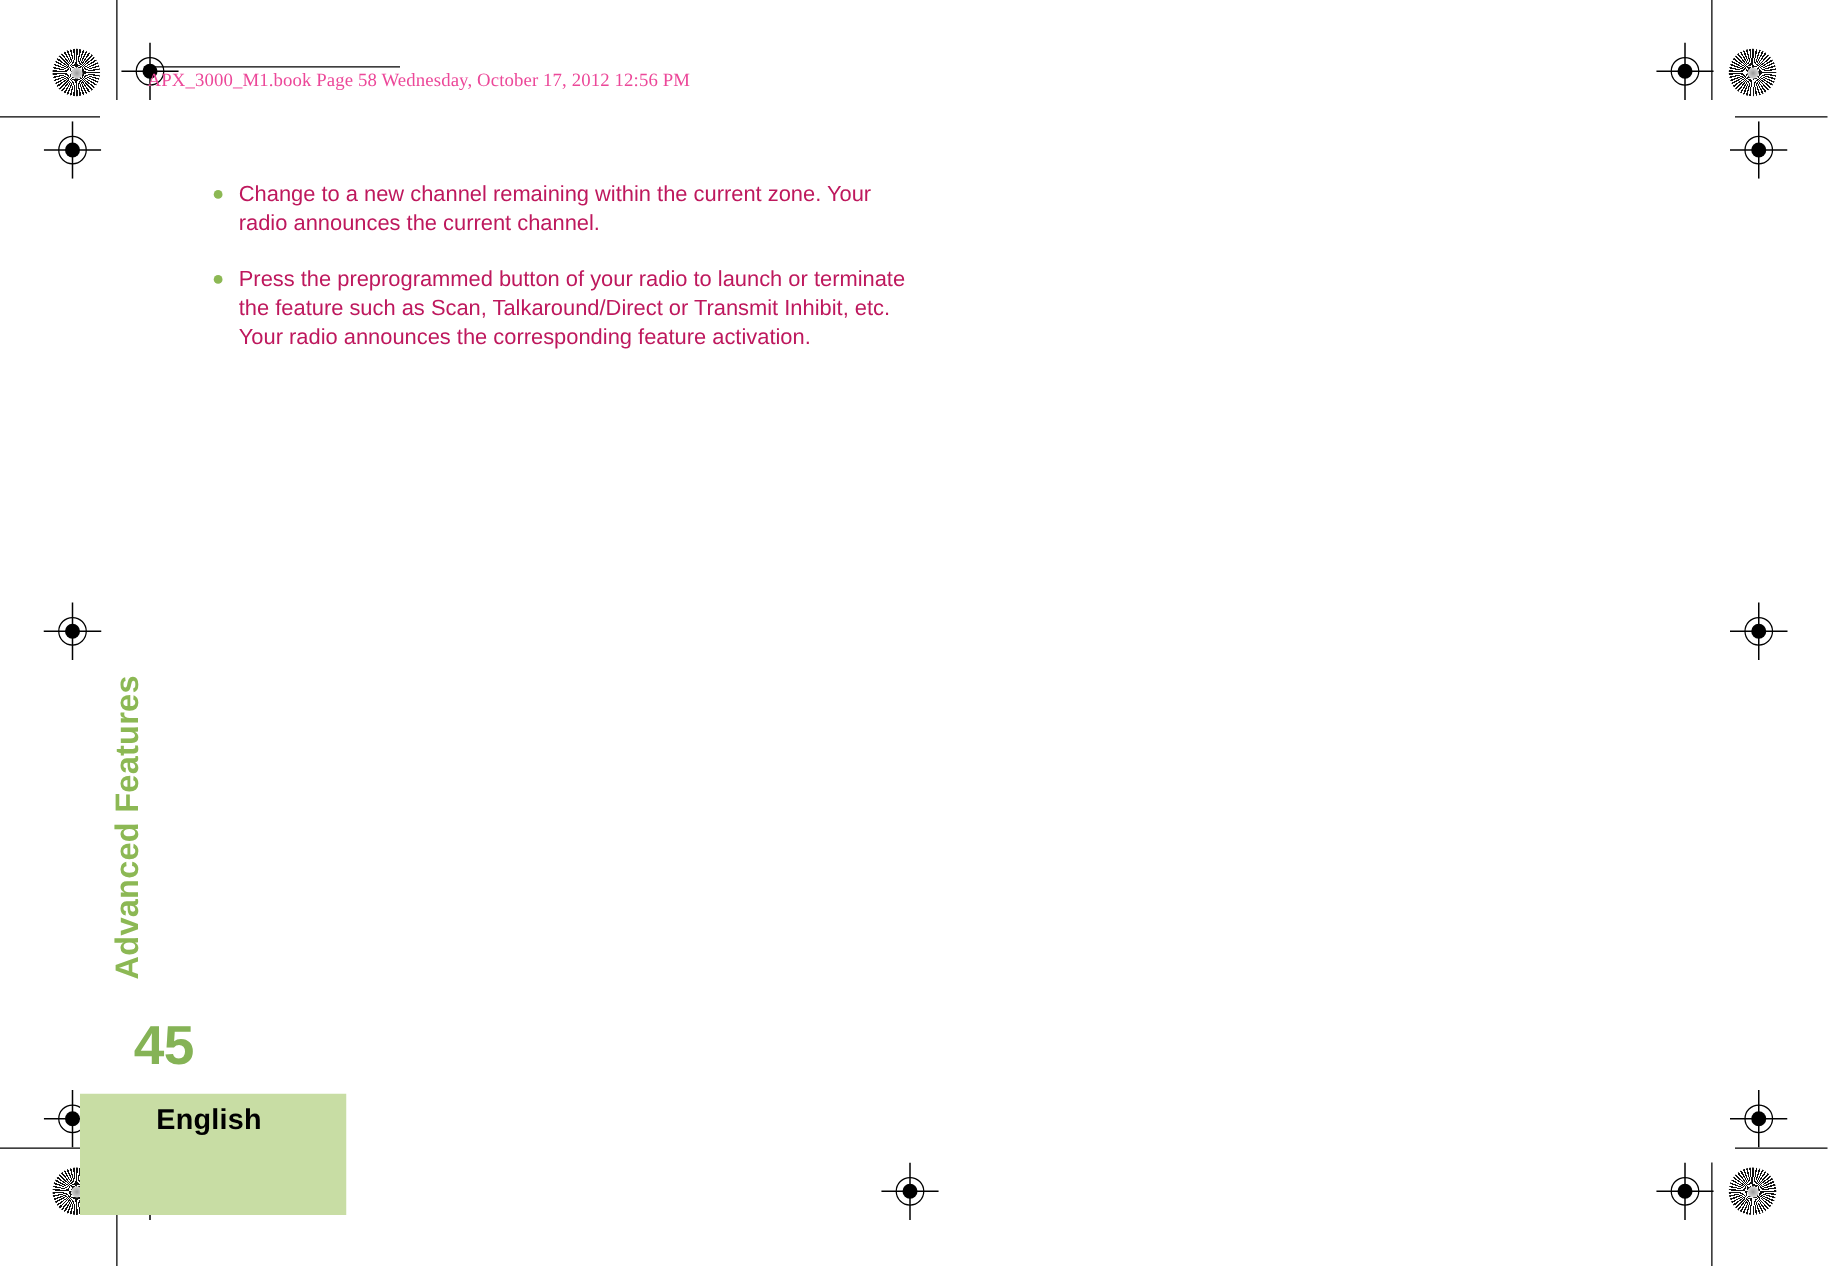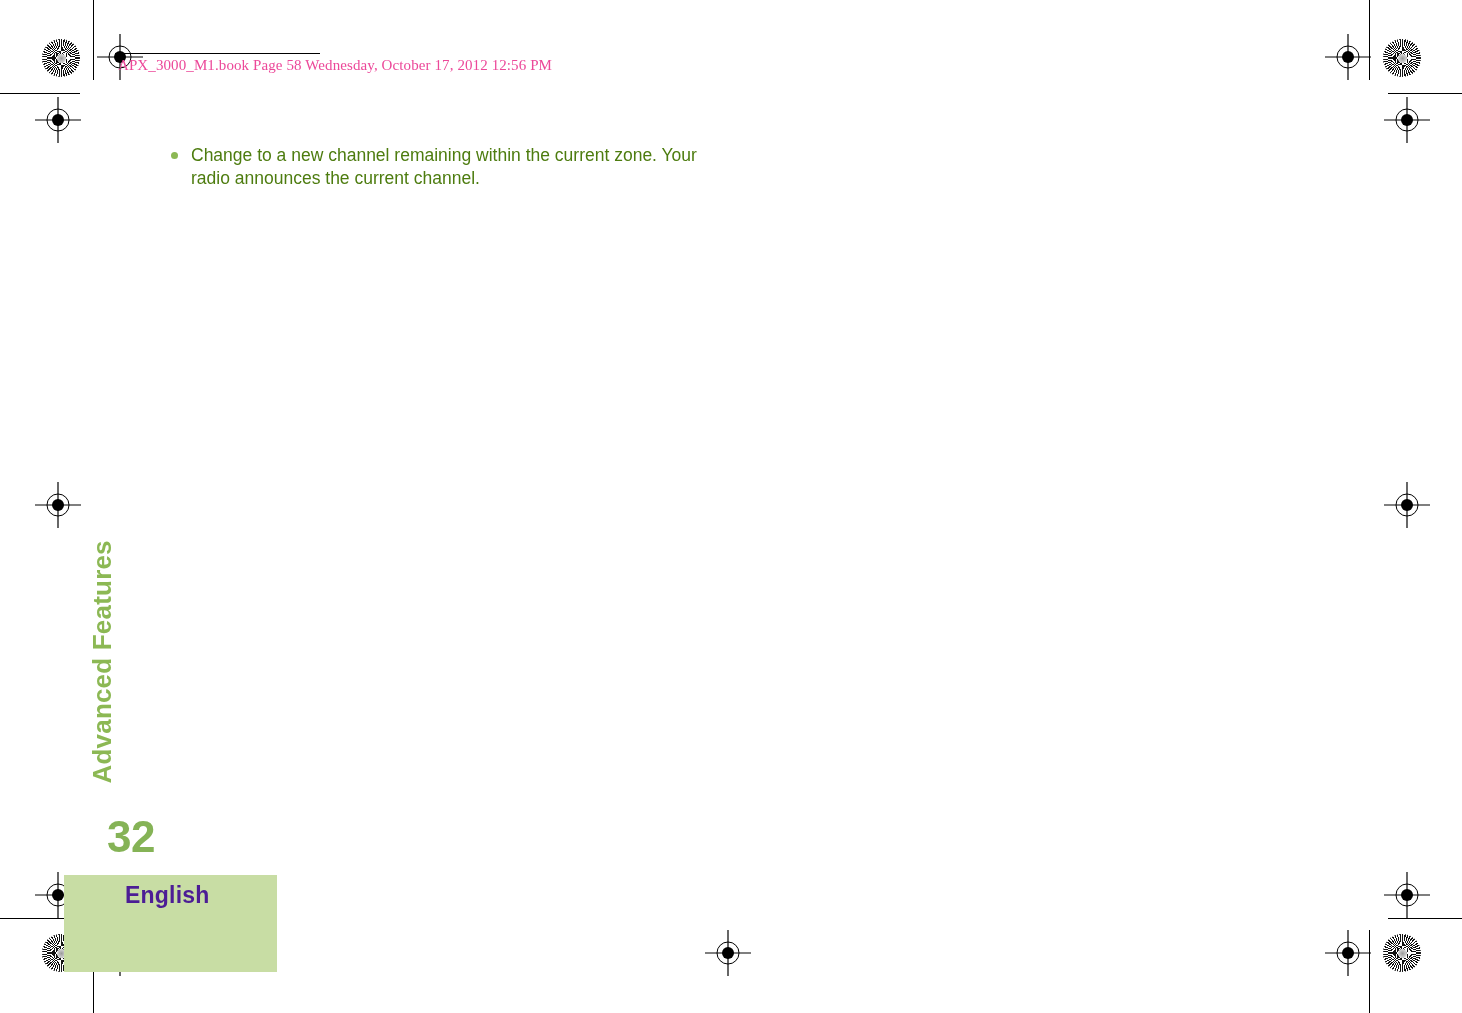--- a/index.html
+++ b/index.html
@@ -77,21 +77,21 @@
     left: 168px;
     top: 144px;
     width: 560px;
   }
   .bullet-item {
     position: relative;
     padding-left: 23px;
     margin-bottom: 22px;
     font-size: 17.5px;
     line-height: 23px;
-    color: #4d7c0f;
+    color: #be185d;
   }
   .bullet-item:last-child { margin-bottom: 0; }
   .bullet-dot {
     position: absolute;
     left: 3px;
     top: 8px;
     width: 7px;
     height: 7px;
     border-radius: 50%;
     background: #8cb854;
@@ -131,21 +131,21 @@
     width: 213px;
     height: 97px;
     background: #c8dda4;
   }
   .lang-label {
     position: absolute;
     left: 125px;
     top: 882px;
     font-size: 23px;
     font-weight: bold;
-    color: #4c1d95;
+    color: #000000;
     letter-spacing: 0.2px;
   }
 </style>
 </head>
 <body>
 
 <div class="mark-layer">
 
   <div class="trim-v" style="left:93px; top:0px; height:80px;"></div>
   <div class="trim-v" style="left:1369px; top:0px; height:80px;"></div>
@@ -246,19 +246,23 @@
 
 <div class="chapter-tab">Advanced Features</div>
 
 <div class="content">
 
   <div class="bullet-item">
     <span class="bullet-dot"></span>
     <span class="bullet-text">Change to a new channel remaining within the current zone. Your radio announces the current channel.</span>
   </div>
 
+  <div class="bullet-item">
+    <span class="bullet-dot"></span>
+    <span class="bullet-text">Press the preprogrammed button of your radio to launch or terminate the feature such as Scan, Talkaround/Direct or Transmit Inhibit, etc. Your radio announces the corresponding feature activation.</span>
+  </div>
 
 </div>
 
-<div class="page-number">32</div>
+<div class="page-number">45</div>
 
 <div class="lang-box"></div>
 <div class="lang-label">English</div>
 
 </body></html>

